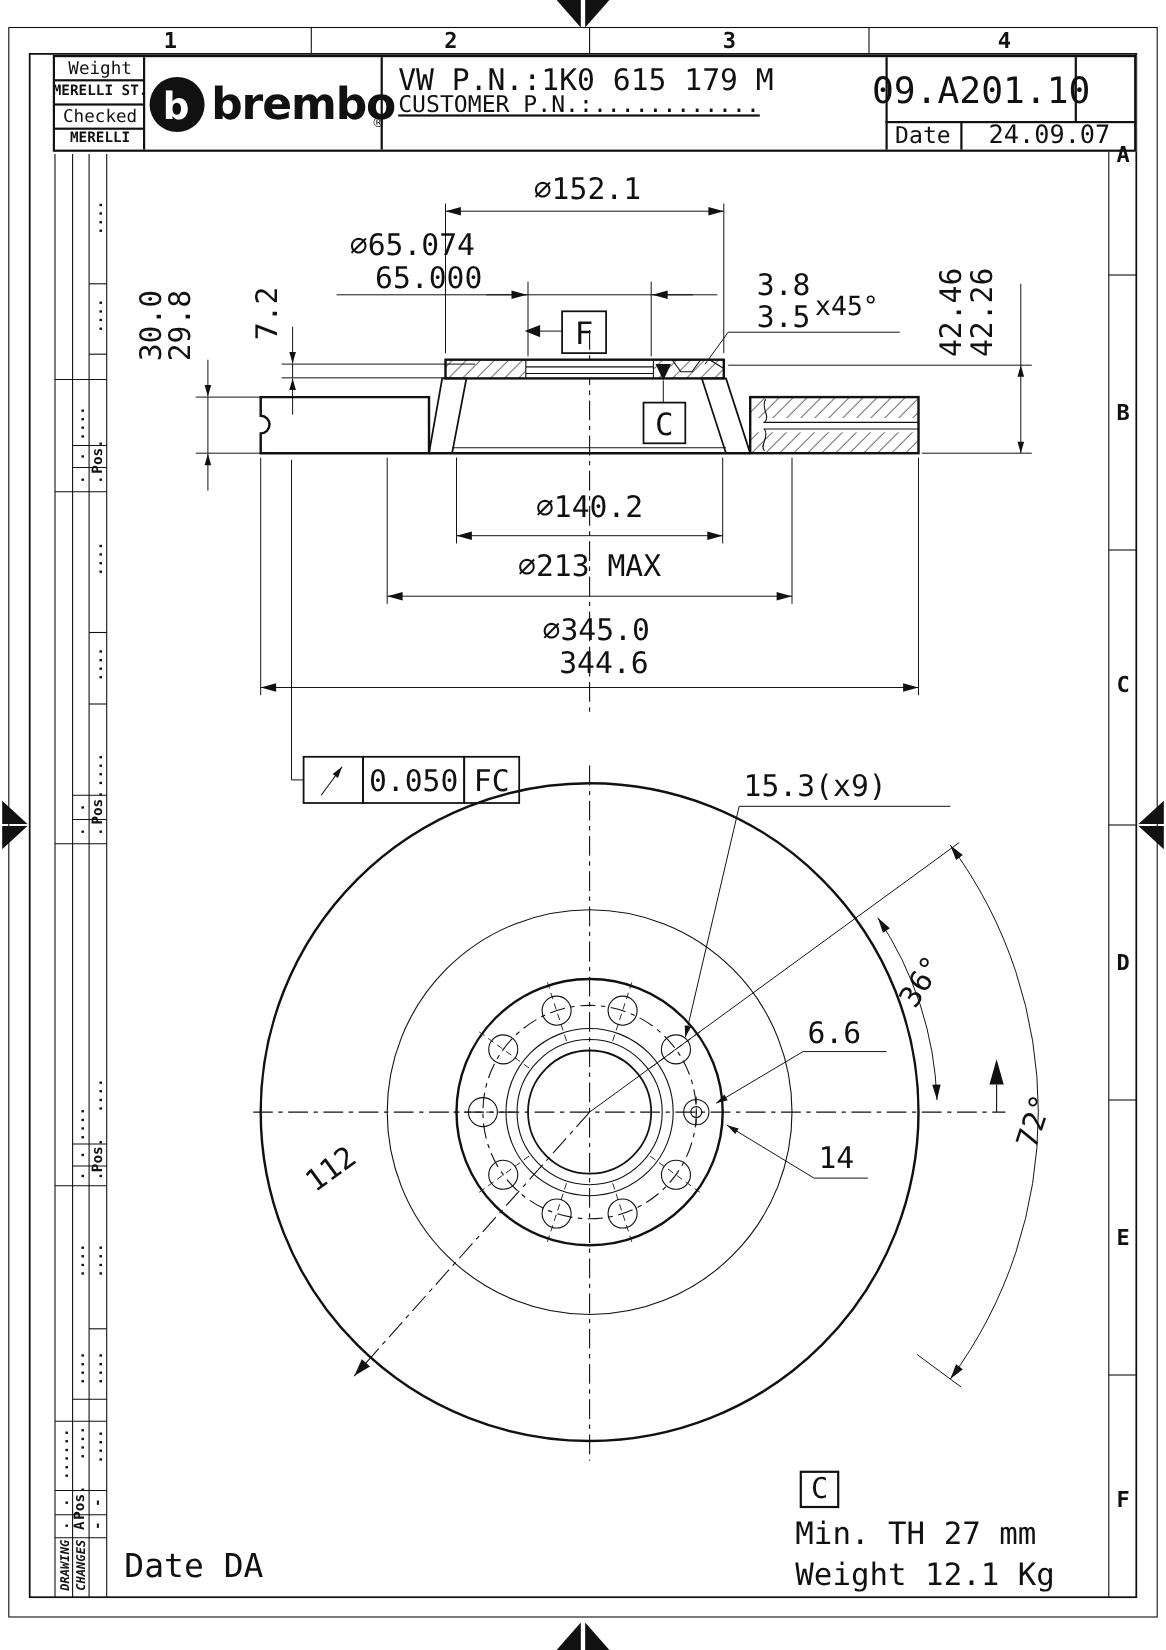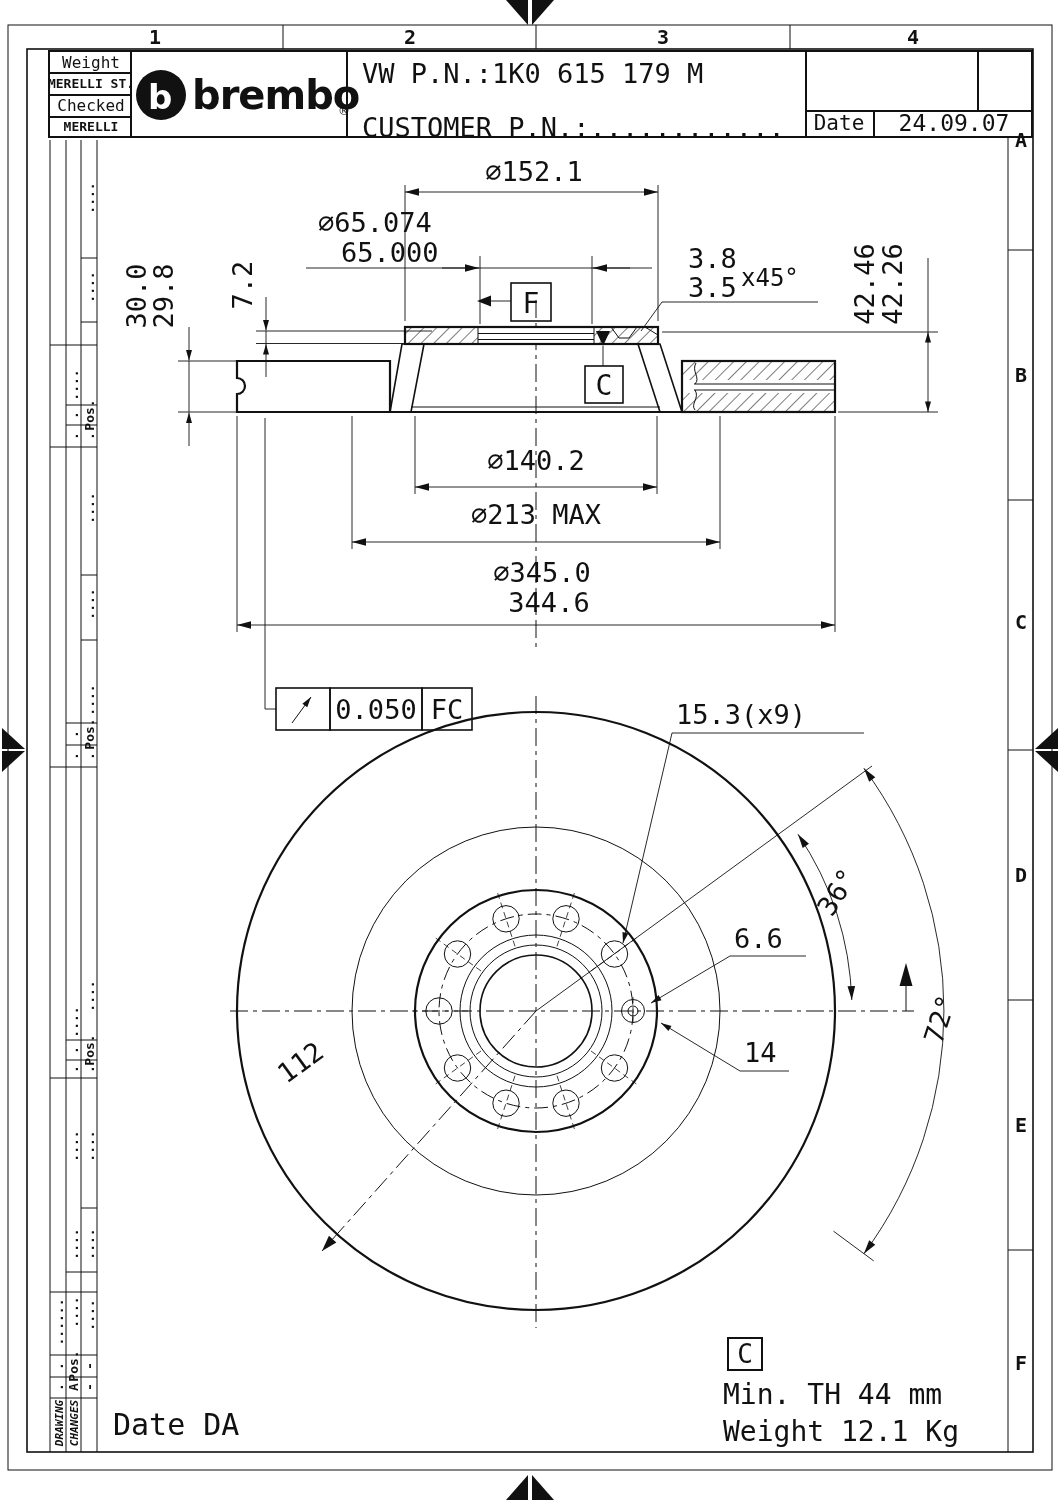--- a/index.html
+++ b/index.html
@@ -326,22 +326,23 @@
     <div class="abs ctr" style="left:41px;top:53px;font-size:16px;">Checked</div>
     <div class="abs ctr" style="left:41px;top:74px;font-size:13px;font-weight:bold;">MERELLI</div>
 
     <div class="abs" style="left:86px;top:18px;width:50px;height:50px;border-radius:50%;background:#111;">
       <div class="abs" style="left:12px;top:7px;font:bold 34px 'DejaVu Sans',sans-serif;color:#fff;">b</div>
     </div>
     <div class="abs" style="left:142px;top:20px;font:900 40px 'DejaVu Sans',sans-serif;letter-spacing:-1px;">brembo</div>
     <div class="abs" style="left:288px;top:52px;font:12px 'DejaVu Sans',sans-serif;">®</div>
 
     <div class="abs" style="left:312px;top:6px;font-size:27px;white-space:nowrap;">VW P.N.:1K0 615 179 M</div>
-    <div class="abs" style="left:312px;top:60px;font-size:27px;white-space:nowrap;">CUSTOMER P.N.:............</div>
-
+    <div class="abs" style="left:312px;top:31px;font-size:21px;white-space:nowrap;text-decoration:underline;">CUSTOMER P.N.:............</div>
+
+    <div class="abs ctr" style="left:842px;top:30px;font-size:33px;">09.A201.10</div>
     <div class="abs ctr" style="left:789px;top:71px;font-size:21px;">Date</div>
     <div class="abs ctr" style="left:904px;top:71px;font-size:23px;text-align:center;">24.09.07</div>
   </div>
 
   <div class="abs ctr gl" style="left:155px;top:37px;">1</div>
   <div class="abs ctr gl" style="left:410px;top:37px;">2</div>
   <div class="abs ctr gl" style="left:663px;top:37px;">3</div>
   <div class="abs ctr gl" style="left:913px;top:37px;">4</div>
   <div class="abs ctr gl" style="left:1021px;top:140px;">A</div>
   <div class="abs ctr gl" style="left:1021px;top:375px;">B</div>
@@ -382,17 +383,17 @@
   <div class="vtx" style="left:89px;top:1366px;">-</div>
   <div class="vtx" style="left:58px;top:1387px;">.</div>
   <div class="vtx" style="left:73px;top:1387px;">A</div>
   <div class="vtx" style="left:89px;top:1387px;">-</div>
   <div class="vtx" style="left:59px;top:1423px;font-style:italic;font-size:11px;">DRAWING</div>
   <div class="vtx" style="left:74px;top:1423px;font-style:italic;font-size:11px;">CHANGES</div>
 
   <div class="abs" style="left:727px;top:1337px;width:36px;height:34px;border:2px solid #111;box-sizing:border-box;">
     <div class="abs ctr note" style="left:16px;top:15px;font-size:26px;">C</div>
   </div>
-  <div class="abs note" style="left:723px;top:1378px;">Min. TH 44 mm</div>
+  <div class="abs note" style="left:723px;top:1378px;">Min. TH 27 mm</div>
   <div class="abs note" style="left:723px;top:1415px;">Weight 12.1 Kg</div>
   <div class="abs note" style="left:113px;top:1407px;font-size:30px;">Date DA</div>
 
 </div>
 
 </body></html>

